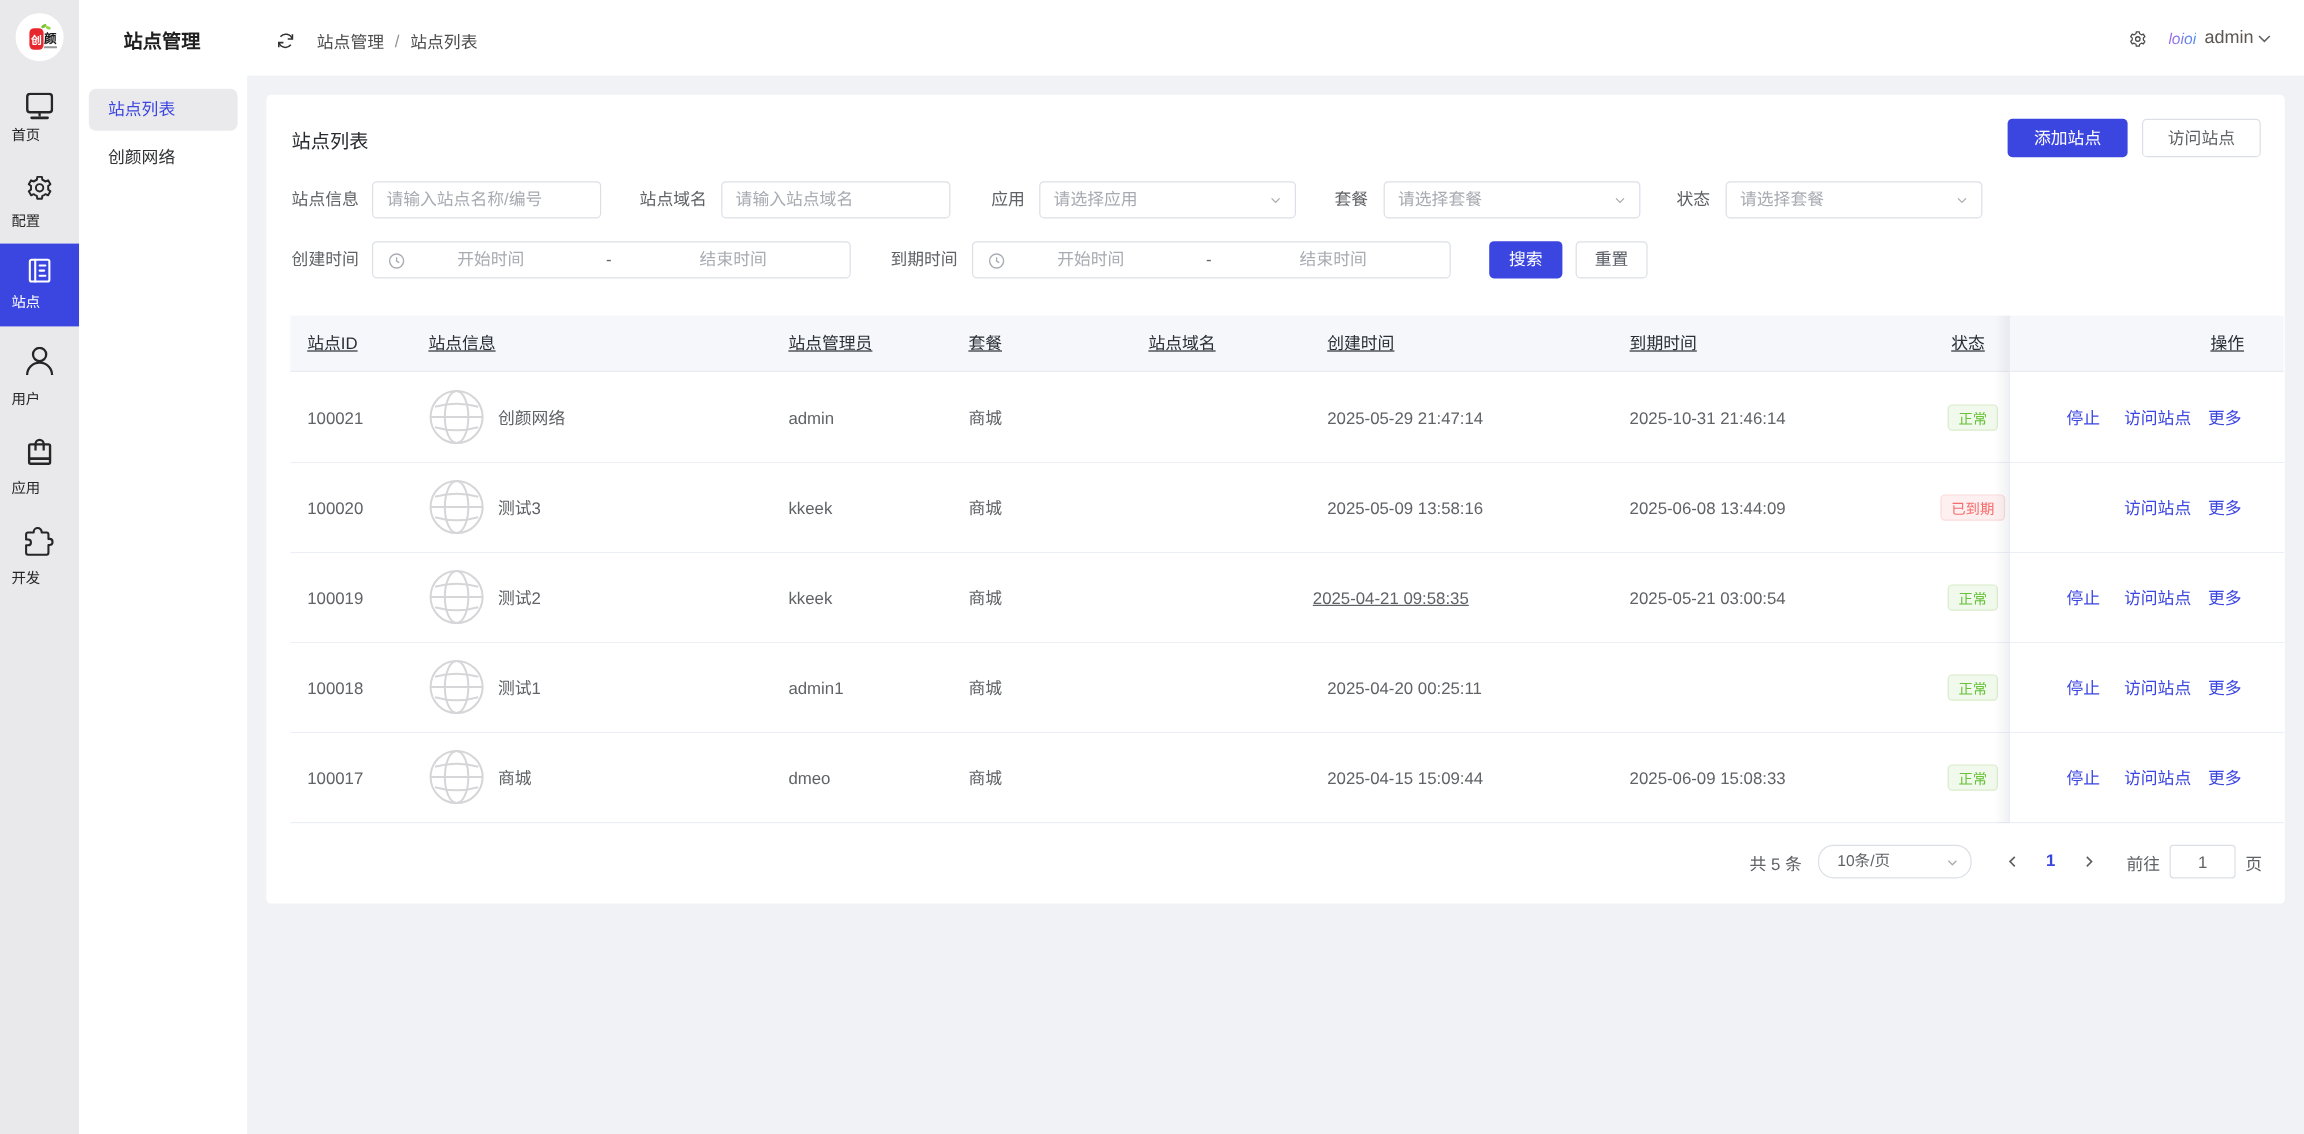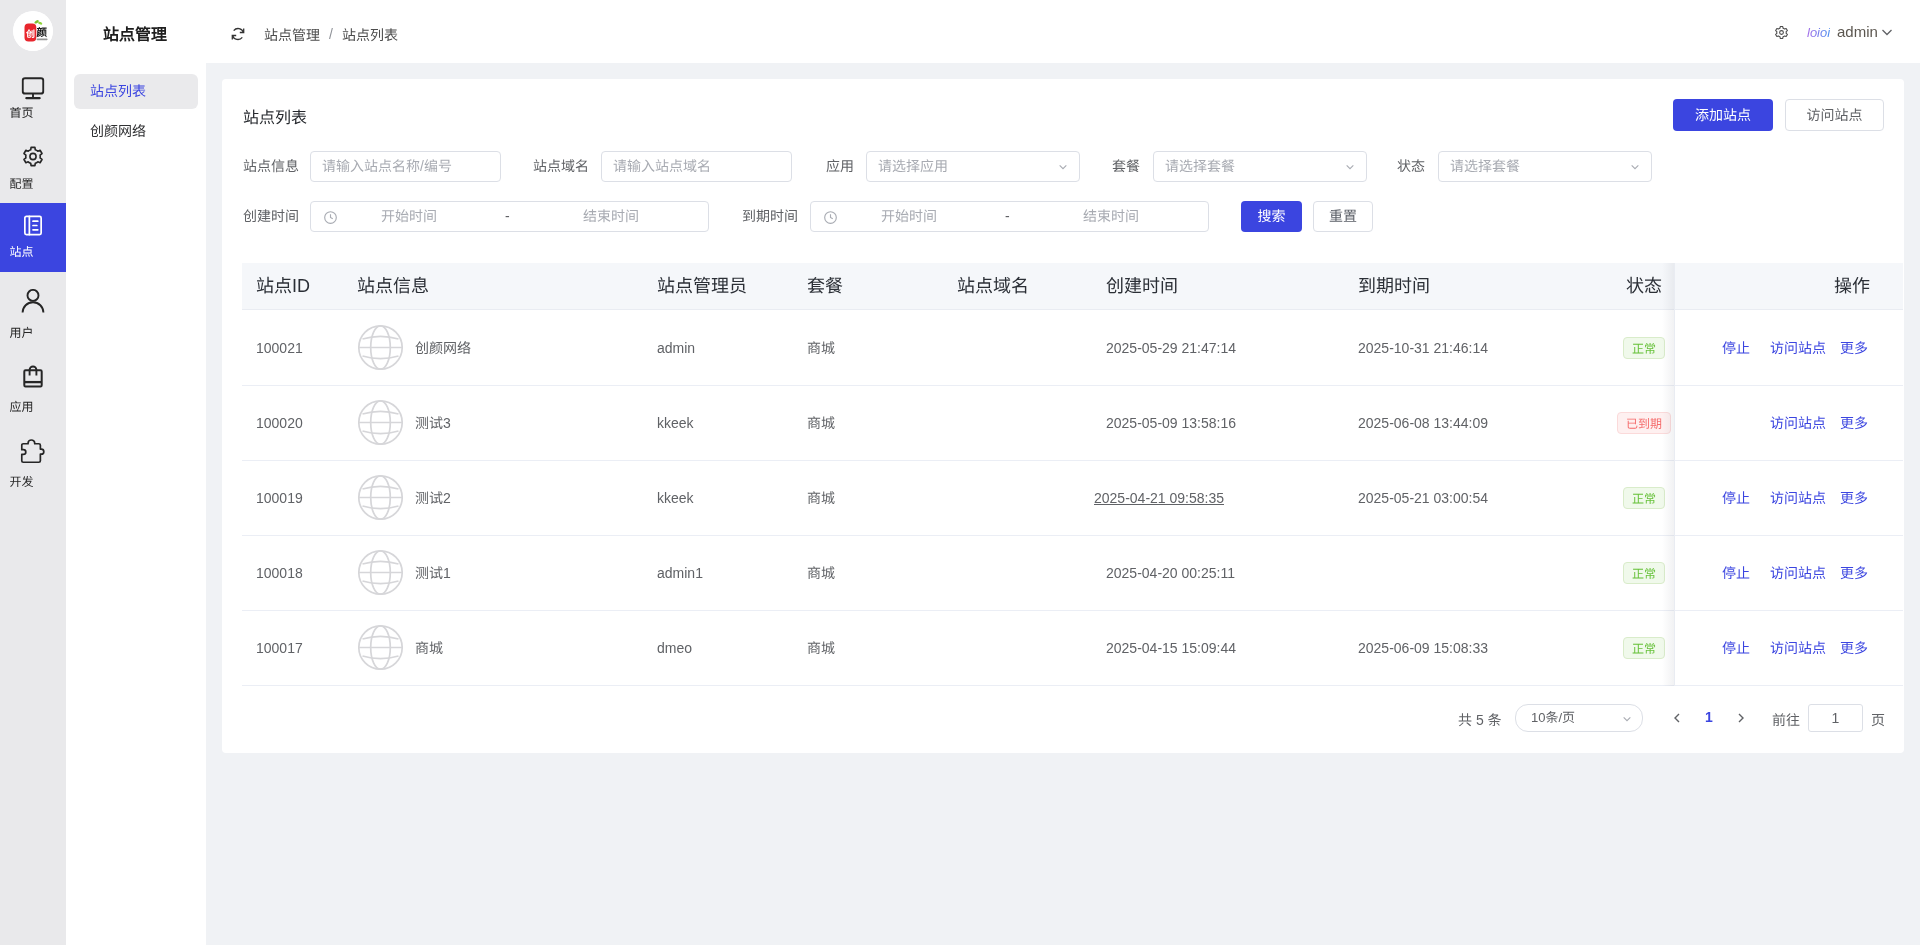--- a/index.html
+++ b/index.html
@@ -26,21 +26,21 @@
 #card .c-title{position:absolute;left:21px;top:25px;font-size:16px;font-weight:500;color:#26292e;}
 .btn{position:absolute;height:32px;border-radius:4px;font-size:14px;text-align:center;line-height:30px;}
 .btn-primary{background:#3b45e0;color:#fff;line-height:32px;border:none;}
 .btn-plain{background:#fff;color:#606266;border:1px solid #dcdfe6;}
 .f-label{position:absolute;height:31px;line-height:31px;font-size:14px;color:#606266;}
 .f-input{position:absolute;height:31px;border:1px solid #dcdfe6;border-radius:4px;background:#fff;font-size:14px;color:#a8abb2;line-height:29px;padding-left:11px;}
 .chev{position:absolute;width:10px;height:10px;}
 
 #tbl{position:absolute;left:20px;top:184px;width:1661px;}
 #thead{position:absolute;left:0;top:0;width:1661px;height:47px;background:#f5f7fa;border-bottom:1px solid #e9ecf2;}
-.th{position:absolute;top:0;height:47px;line-height:47px;font-size:18px;font-weight:500;color:#2b2f36;}
+.th{position:absolute;top:0;height:47px;line-height:47px;font-size:14px;font-weight:500;color:#2b2f36;text-decoration:underline;}
 .row{position:absolute;left:0;width:1661px;height:75px;border-bottom:1px solid #ebeef5;background:#fff;}
 .td{position:absolute;top:0;height:74px;line-height:74px;font-size:14px;color:#606266;}
 .badge{position:absolute;top:26px;height:22px;line-height:22px;font-size:12px;padding:0 8px;border-radius:4px;border:1px solid;}
 .badge.ok{color:#67c23a;background:#f0f9eb;border-color:#d9ecca;}
 .badge.exp{color:#f56c6c;background:#fef0f0;border-color:#fbdada;}
 .lnk{position:absolute;top:0;height:74px;line-height:74px;font-size:14px;color:#3b45e0;}
 .vline{position:absolute;left:1432px;top:0;width:1px;background:#e9ecf2;z-index:6;}
 
 .pag{position:absolute;font-size:14px;color:#606266;}
 .psel{position:absolute;height:28px;border:1px solid #dcdfe6;border-radius:3px;background:#fff;font-size:13px;color:#606266;}

